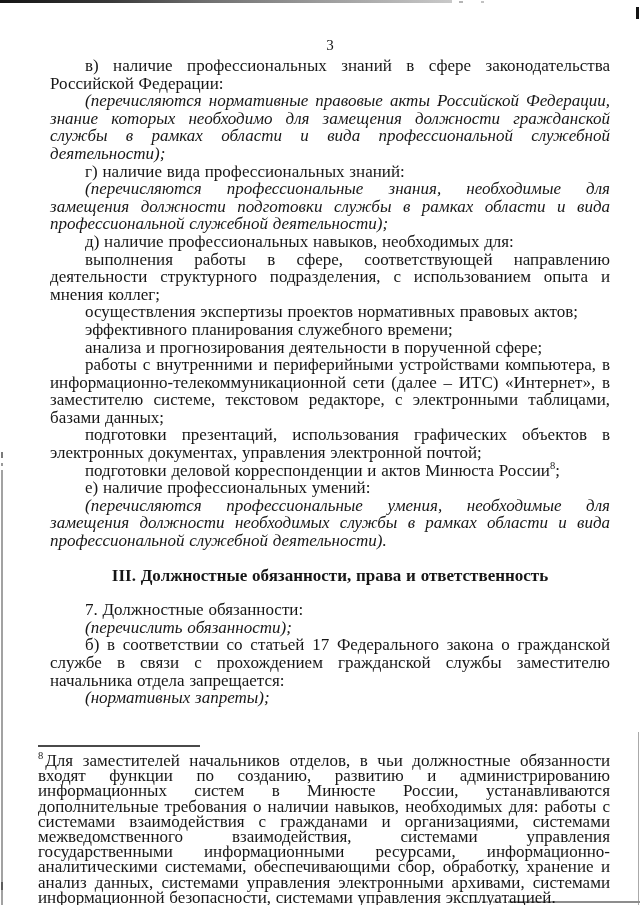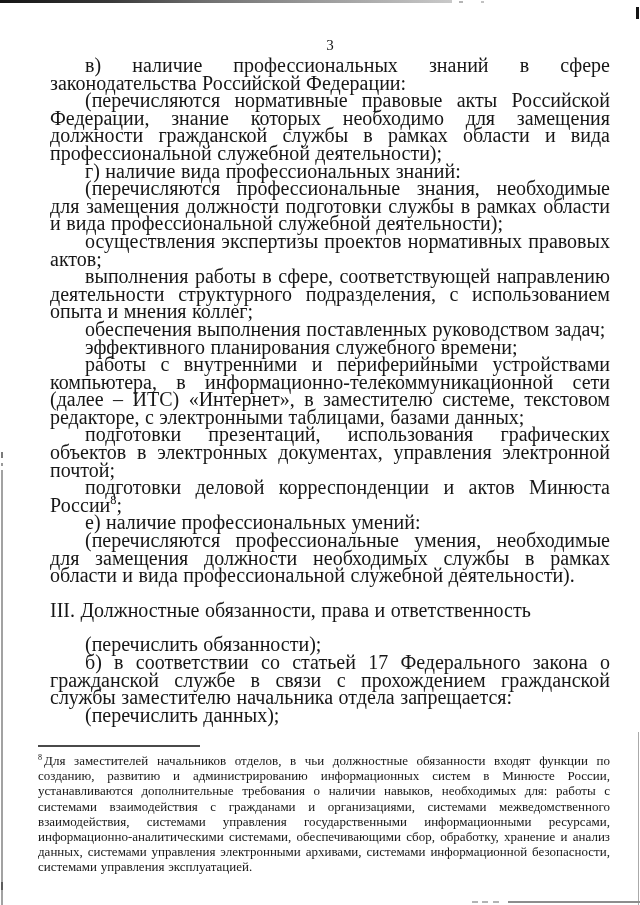--- a/index.html
+++ b/index.html
@@ -19,47 +19,48 @@
     width: 560px;
   }
   .page-number {
     text-align: center;
     font-size: 15px;
     line-height: 18px;
     margin-bottom: 3px;
   }
   .para {
     margin: 0;
-    font-size: 20px;
+    font-size: 17px;
     line-height: 17.6px;
     text-align: justify;
     text-indent: 35px;
     word-spacing: 0.5px;
   }
-  .para.body-italic { }
+  .para.body-italic { font-style: italic; }
   .para.heading {
-    font-weight: normal;
+    font-weight: bold;
+    text-align: center;
     text-indent: 0;
     margin: 17px 0;
   }
   sup { font-size: 0.62em; line-height: 0; vertical-align: super; }
   .footnote-area {
     position: absolute;
     left: 38px;
     top: 745px;
     width: 572px;
   }
   .footnote-rule {
     width: 162px;
     height: 0;
     border-top: 2px solid #4a4a4a;
     margin-bottom: 6px;
   }
   .footnote-text {
-    font-size: 13px;
+    font-size: 17px;
     line-height: 15.2px;
     text-align: justify;
     word-spacing: 0.4px;
   }
   .footnote-text sup { margin-right: 2px; }
 
   
   .artifact { position: absolute; pointer-events: none; }
   .top-line {
     left: 0; top: 0; width: 452px; height: 3px;
@@ -97,33 +98,35 @@
   <div class="artifact bottom-dash-2"></div>
   <div class="artifact bottom-dash-3"></div>
 
   <div class="content">
     <div class="page-number">3</div>
     <div>
         <p class="para body">в) наличие профессиональных знаний в сфере законодательства Российской Федерации:</p>
         <p class="para body body-italic">(перечисляются нормативные правовые акты Российской Федерации, знание которых необходимо для замещения должности гражданской службы в рамках области и вида профессиональной служебной деятельности);</p>
         <p class="para body">г) наличие вида профессиональных знаний:</p>
         <p class="para body body-italic">(перечисляются профессиональные знания, необходимые для замещения должности подготовки службы в рамках области и вида профессиональной служебной деятельности);</p>
+        <p class="para body">д) наличие профессиональных навыков, необходимых для:</p>
+        <p class="para body">выполнения работы в сфере, соответствующей направлению деятельности структурного подразделения, с использованием опыта и мнения коллег;</p>
         <p class="para body">осуществления экспертизы проектов нормативных правовых актов;</p>
-        <p class="para body">выполнения работы в сфере, соответствующей направлению деятельности структурного подразделения, с использованием опыта и мнения коллег;</p>
-        <p class="para body">обеспечения выполнения поставленных руководством задач;</p>
         <p class="para body">эффективного планирования служебного времени;</p>
+        <p class="para body">анализа и прогнозирования деятельности в порученной сфере;</p>
         <p class="para body">работы с внутренними и периферийными устройствами компьютера, в информационно-телекоммуникационной сети (далее – ИТС) «Интернет», в заместителю системе, текстовом редакторе, с электронными таблицами, базами данных;</p>
         <p class="para body">подготовки презентаций, использования графических объектов в электронных документах, управления электронной почтой;</p>
         <p class="para body">подготовки деловой корреспонденции и актов Минюста России<sup>8</sup>;</p>
         <p class="para body">е) наличие профессиональных умений:</p>
         <p class="para body body-italic">(перечисляются профессиональные умения, необходимые для замещения должности необходимых службы в рамках области и вида профессиональной служебной деятельности).</p>
         <p class="para heading">III. Должностные обязанности, права и ответственность</p>
+        <p class="para body">7. Должностные обязанности:</p>
         <p class="para body body-italic">(перечислить обязанности);</p>
         <p class="para body">б) в соответствии со статьей 17 Федерального закона о гражданской службе в связи с прохождением гражданской службы заместителю начальника отдела запрещается:</p>
-        <p class="para body body-italic">(перечислить данных);</p>
+        <p class="para body body-italic">(нормативных запреты);</p>
       </div>
   </div>
 
   <div class="footnote-area">
     <div class="footnote-rule"></div>
     <div class="footnote-text"><sup>8</sup><span>Для заместителей начальников отделов, в чьи должностные обязанности входят функции по созданию, развитию и администрированию информационных систем в Минюсте России, устанавливаются дополнительные требования о наличии навыков, необходимых для: работы с системами взаимодействия с гражданами и организациями, системами межведомственного взаимодействия, системами управления государственными информационными ресурсами, информационно-аналитическими системами, обеспечивающими сбор, обработку, хранение и анализ данных, системами управления электронными архивами, системами информационной безопасности, системами управления эксплуатацией.</span></div>
   </div>
 
 </div>
 

